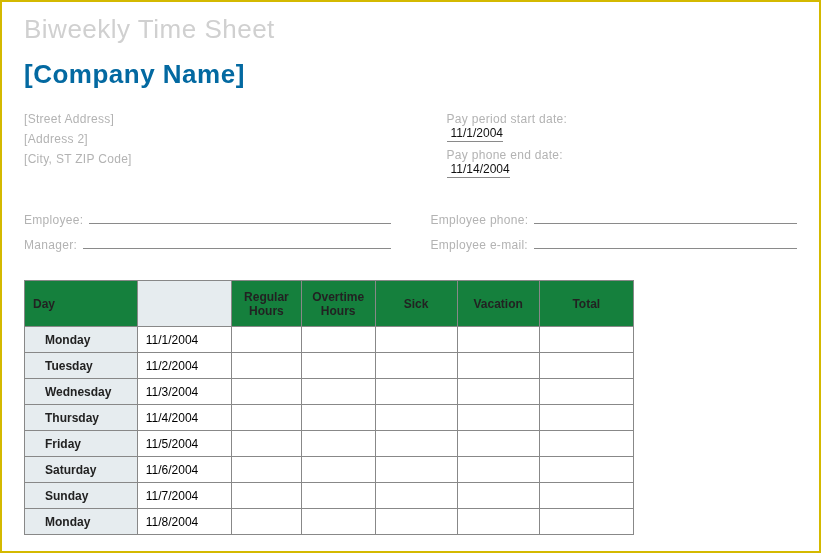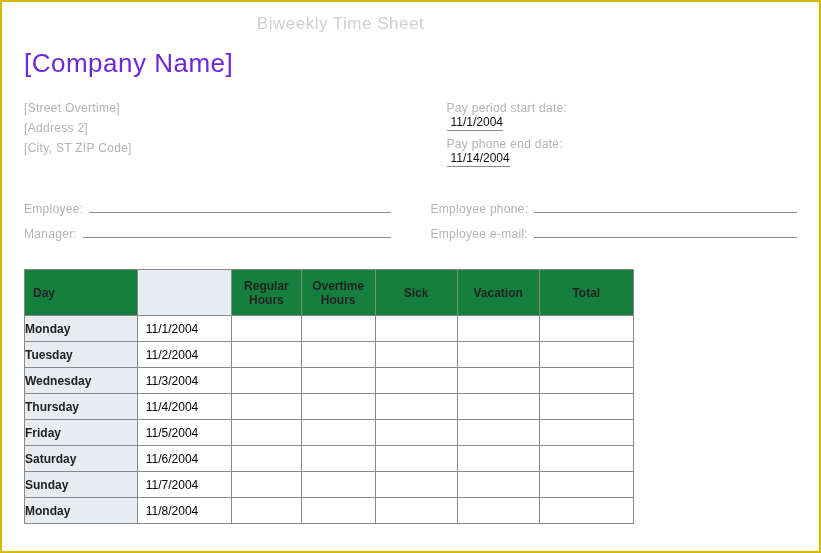--- a/index.html
+++ b/index.html
@@ -8,32 +8,32 @@
       background: #fff;
       width: 821px;
       height: 553px;
       overflow: hidden;
       border: 2px solid #d4b900;
     }
     .page {
       padding: 12px 22px 0 22px;
     }
     .title {
-      text-align: center;
+      text-align: left;
       color: #d0d0d0;
-      font-size: 17px;
+      font-size: 26px;
       font-weight: 500;
       letter-spacing: 0.5px;
       padding-right: 140px;
     }
     .company {
       margin-top: 14px;
       font-size: 26px;
-      font-weight: normal;
-      color: #6d28d9;
+      font-weight: bold;
+      color: #0369a1;
       letter-spacing: 0.5px;
     }
     .info-block {
       display: flex;
       margin-top: 22px;
       gap: 60px;
     }
     .info-left, .info-right {
       flex: 1;
     }
@@ -113,21 +113,21 @@
     table.timesheet thead th.sick { width: 80px; }
     table.timesheet thead th.vac { width: 80px; }
     table.timesheet thead th.total { width: 92px; }
     table.timesheet tbody td {
       height: 26px;
       vertical-align: middle;
     }
     table.timesheet tbody td.dayname {
       background: #e6ecef;
       font-weight: bold;
-      padding-left: 0;
+      padding-left: 20px;
       color: #222;
     }
     table.timesheet tbody td.datecell {
       padding-left: 8px;
     }
     
     table.timesheet thead th.date {
       background: #e6ecef;
     }
   </style>
@@ -135,21 +135,21 @@
 <body>
 
 <div class="page">
 
   <div class="title">Biweekly Time Sheet</div>
 
   <div class="company">[Company Name]</div>
 
   <div class="info-block">
     <div class="info-left">
-      <div class="line">[Street Overtime]</div>
+      <div class="line">[Street Address]</div>
       <div class="line">[Address 2]</div>
       <div class="line">[City, ST  ZIP Code]</div>
     </div>
     <div class="info-right">
       <div class="row">
         <div class="label">Pay period start date:</div>
         <div class="value">11/1/2004</div>
       </div>
       <div class="row">
         <div class="label">Pay phone end date:</div>

